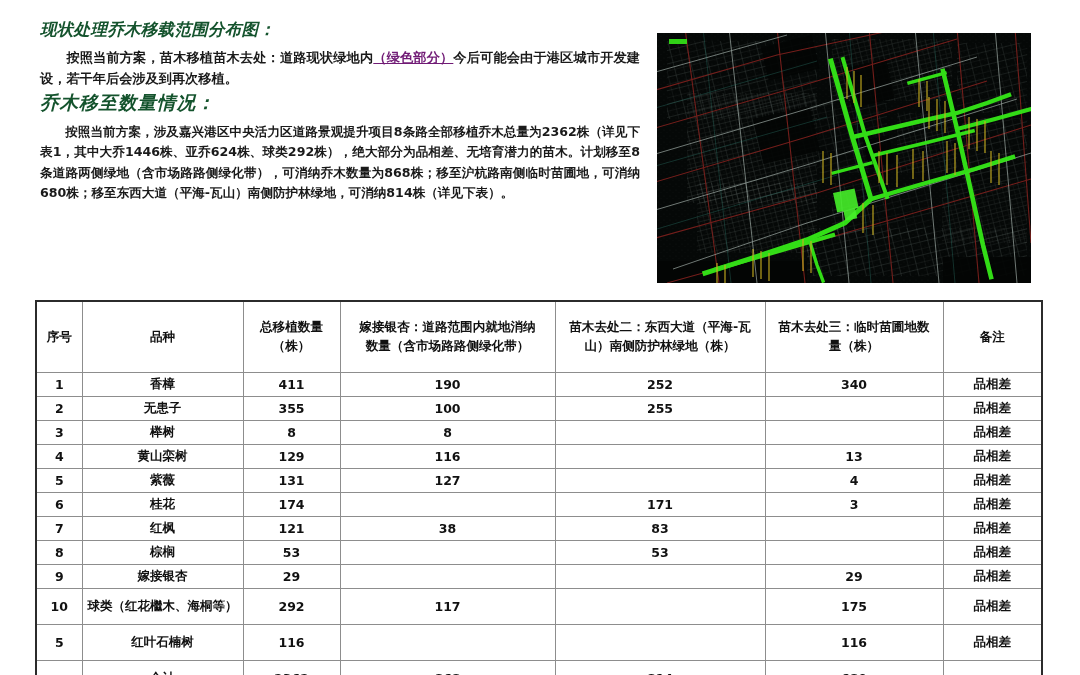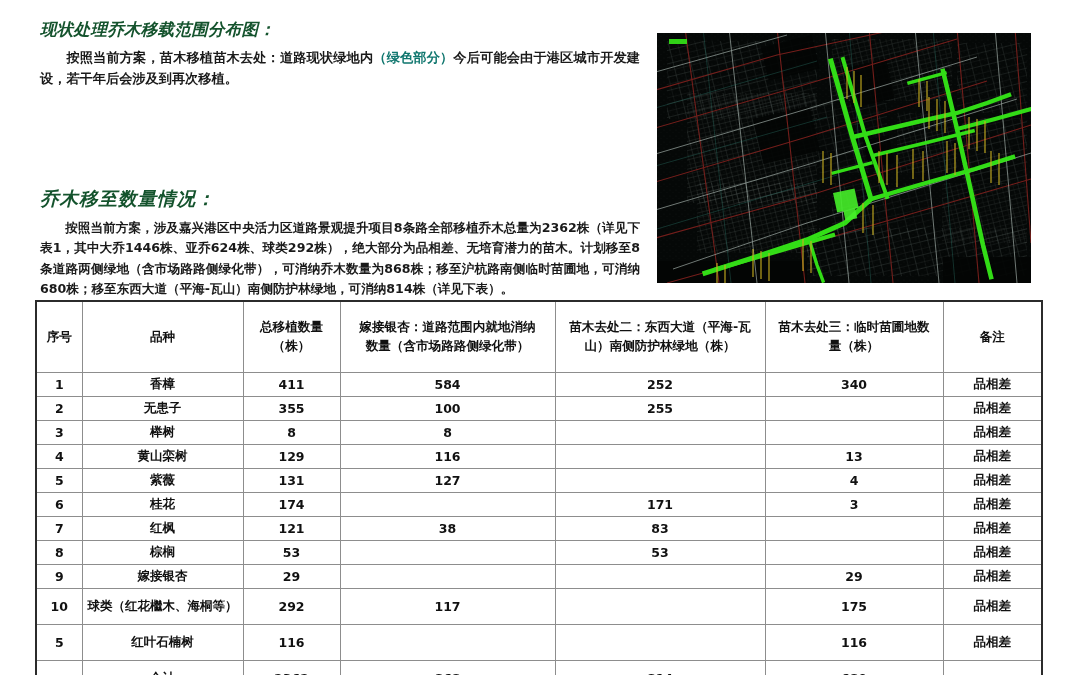--- a/index.html
+++ b/index.html
@@ -44,23 +44,23 @@
     line-height: 1.62;
     margin: 0;
     text-indent: 2em;
     color: #1a1a1a;
     text-align: justify;
   }
   .body-par.p2 {
     font-size: 12.6px;
     line-height: 1.62;
   }
-  .red-note { color: #0f766e; }
-
-  .block-2 { margin-top: 96px; }
+  .red-note { color: #701a75; text-decoration: underline; }
+
+  .block-2 { }
 
   
   .map-frame {
     position: absolute;
     left: 657px;
     top: 33px;
     width: 374px;
     height: 250px;
     background: #040706;
     overflow: hidden;
@@ -281,21 +281,21 @@
         <th class="wrap-cell">
           <span>备注</span>
         </th>
       </tr>
     </thead>
     <tbody>
       <tr>
         <td>1</td>
         <td>香樟</td>
         <td>411</td>
-        <td>584</td>
+        <td>190</td>
         <td>252</td>
         <td>340</td>
         <td>品相差</td>
       </tr>
       <tr>
         <td>2</td>
         <td>无患子</td>
         <td>355</td>
         <td>100</td>
         <td>255</td>

